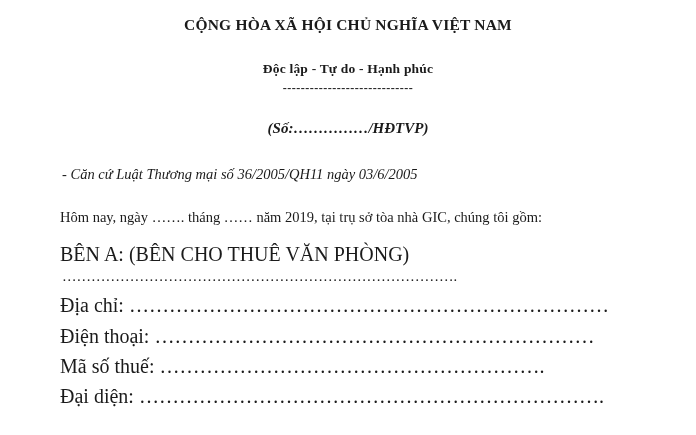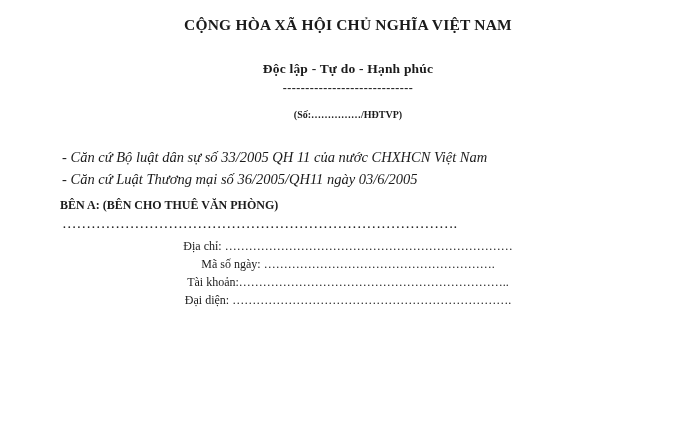--- a/index.html
+++ b/index.html
@@ -43,98 +43,98 @@
     letter-spacing: 0.5px;
     color: #222;
   }
   .doc-title {
     font-size: 19.5px;
     font-weight: bold;
     margin-top: 22px;
     letter-spacing: 0.3px;
   }
   .doc-number {
-    font-size: 10px;
+    font-size: 15px;
+    font-style: italic;
     font-weight: bold;
-    margin-top: 13px;
+    margin-top: 24px;
   }
 
   .basis-block {
     margin-top: 26px;
     padding-left: 2px;
   }
   .basis-line {
     font-size: 14.5px;
     font-style: italic;
     line-height: 1.55;
     white-space: nowrap;
   }
 
   .intro-line {
     margin-top: 24px;
     font-size: 14.5px;
     white-space: nowrap;
   }
 
   .party-heading {
-    margin-top: 7px;
-    font-size: 12px;
-    font-weight: bold;
+    margin-top: 17px;
+    font-size: 20px;
+    font-weight: normal;
     white-space: nowrap;
   }
   .dots-row {
     font-size: 14.5px;
     line-height: 1.5;
     white-space: nowrap;
     overflow: hidden;
   }
   .field-list {
     margin-top: 2px;
     padding-left: 0;
   }
   .field-row {
-    font-size: 12px;
+    font-size: 20px;
     line-height: 1.52;
     white-space: nowrap;
     overflow: hidden;
     display: block;
-    text-align: center;
   }
   .field-label { }
   .field-dots { }
   .ml-dots { padding-left: 2px; }
 </style>
 </head>
 <body>
 
 <div class="page">
 
   <div class="center nation-line">CỘNG HÒA XÃ HỘI CHỦ NGHĨA VIỆT NAM</div>
   <div class="center motto-line">Độc lập - Tự do - Hạnh phúc</div>
   <div class="center divider-dashes">-----------------------------</div>
 
   <div class="center doc-number">(Số:……………/HĐTVP)</div>
 
   <div class="basis-block">
-    <div class="basis-line">- Căn cứ Bộ luật dân sự số 33/2005 QH 11 của nước CHXHCN Việt Nam</div>
     <div class="basis-line">- Căn cứ Luật Thương mại số 36/2005/QH11 ngày 03/6/2005</div>
   </div>
 
+  <div class="intro-line">Hôm nay, ngày ……. tháng …… năm 2019, tại trụ sở tòa nhà GIC, chúng tôi gồm:</div>
 
   <div class="party-heading">BÊN A: (BÊN CHO THUÊ VĂN PHÒNG)</div>
   <div class="dots-row ml-dots">……………………………………………………………………….</div>
 
   <div class="field-list">
     <div class="field-row">
       <span class="field-label">Địa chỉ:</span><span class="field-dots"> ………………………………………………………………</span>
     </div>
     <div class="field-row">
-      <span class="field-label">Mã số ngày:</span><span class="field-dots"> ………………………………………………….</span>
+      <span class="field-label">Điện thoại:</span><span class="field-dots"> …………………………………………………………</span>
     </div>
     <div class="field-row">
-      <span class="field-label">Tài khoản:</span><span class="field-dots">…………………………………………………………..</span>
+      <span class="field-label">Mã số thuế:</span><span class="field-dots"> ………………………………………………….</span>
     </div>
     <div class="field-row">
       <span class="field-label">Đại diện:</span><span class="field-dots"> …………………………………………………………….</span>
     </div>
   </div>
 
 </div>
 
 </body></html>

